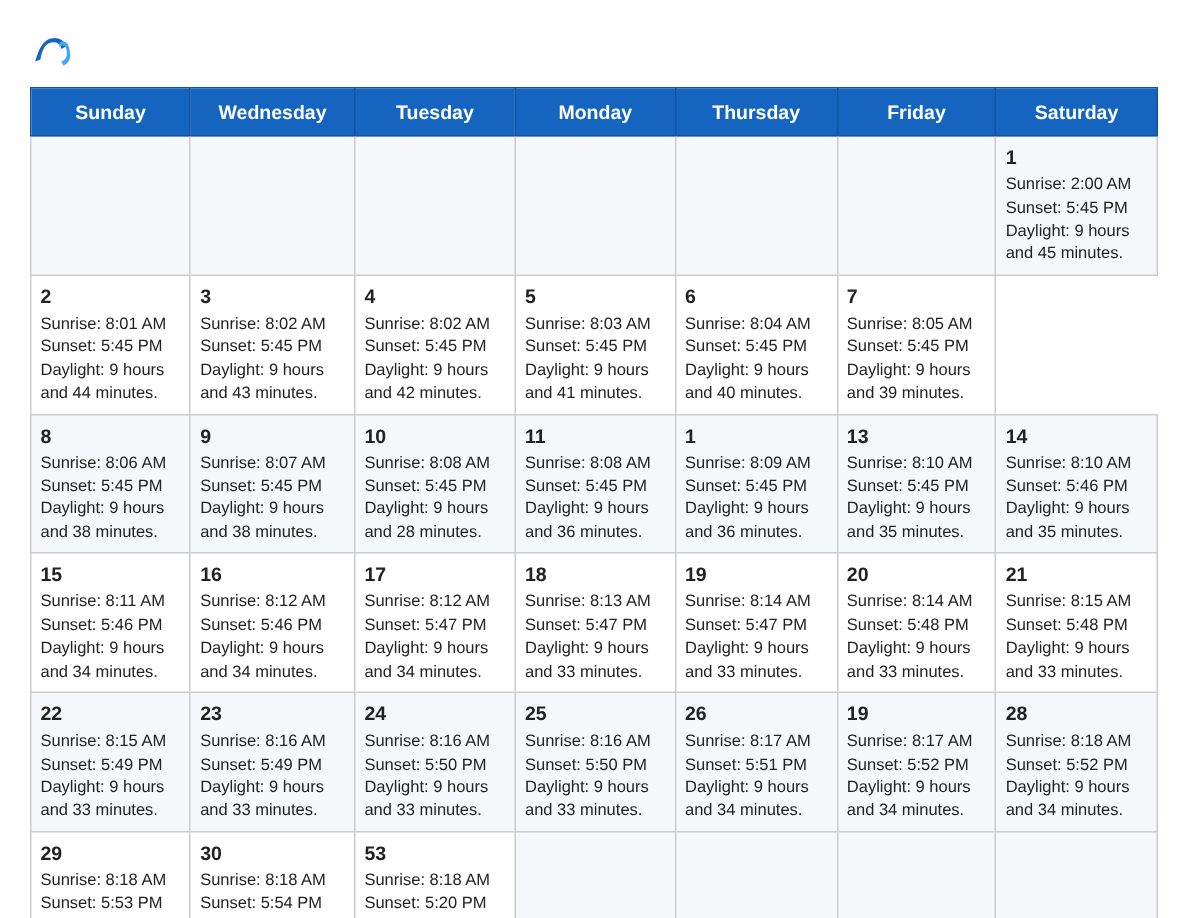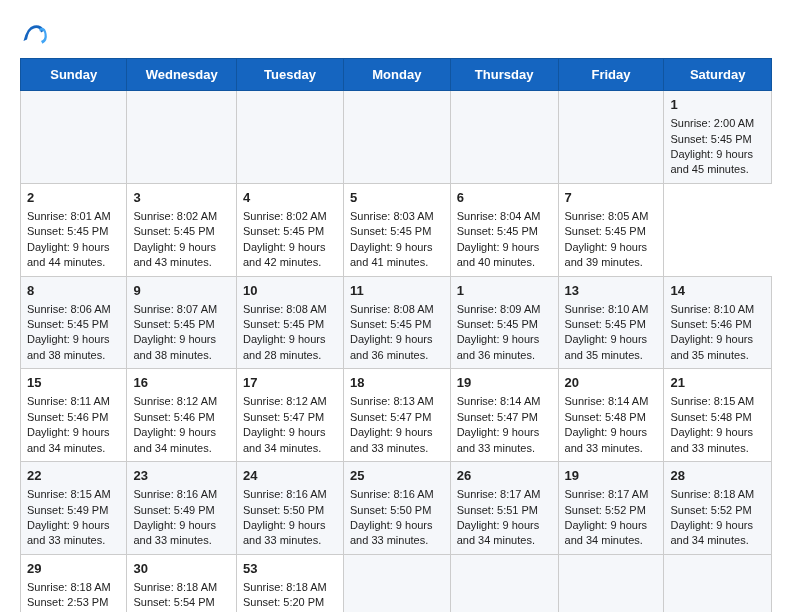--- a/index.html
+++ b/index.html
@@ -157,21 +157,21 @@
       <tr>
         <td><span class="day-num">22</span><span>Sunrise: 8:15 AM</span><br><span>Sunset: 5:49 PM</span><br><span>Daylight: 9 hours and 33 minutes.</span></td>
         <td><span class="day-num">23</span><span>Sunrise: 8:16 AM</span><br><span>Sunset: 5:49 PM</span><br><span>Daylight: 9 hours and 33 minutes.</span></td>
         <td><span class="day-num">24</span><span>Sunrise: 8:16 AM</span><br><span>Sunset: 5:50 PM</span><br><span>Daylight: 9 hours and 33 minutes.</span></td>
         <td><span class="day-num">25</span><span>Sunrise: 8:16 AM</span><br><span>Sunset: 5:50 PM</span><br><span>Daylight: 9 hours and 33 minutes.</span></td>
         <td><span class="day-num">26</span><span>Sunrise: 8:17 AM</span><br><span>Sunset: 5:51 PM</span><br><span>Daylight: 9 hours and 34 minutes.</span></td>
         <td><span class="day-num">19</span><span>Sunrise: 8:17 AM</span><br><span>Sunset: 5:52 PM</span><br><span>Daylight: 9 hours and 34 minutes.</span></td>
         <td><span class="day-num">28</span><span>Sunrise: 8:18 AM</span><br><span>Sunset: 5:52 PM</span><br><span>Daylight: 9 hours and 34 minutes.</span></td>
       </tr>
       <tr>
-        <td><span class="day-num">29</span><span>Sunrise: 8:18 AM</span><br><span>Sunset: 2:53 PM</span><br><span>Daylight: 9 hours and 35 minutes.</span></td>
+        <td><span class="day-num">29</span><span>Sunrise: 8:18 AM</span><br><span>Sunset: 5:53 PM</span><br><span>Daylight: 9 hours and 35 minutes.</span></td>
         <td><span class="day-num">30</span><span>Sunrise: 8:18 AM</span><br><span>Sunset: 5:54 PM</span><br><span>Daylight: 9 hours and 35 minutes.</span></td>
         <td><span class="day-num">53</span><span>Sunrise: 8:18 AM</span><br><span>Sunset: 5:20 PM</span><br><span>Daylight: 9 hours and 36 minutes.</span></td>
         <td class="empty-cell"></td>
         <td class="empty-cell"></td>
         <td class="empty-cell"></td>
         <td class="empty-cell"></td>
       </tr>
     </tbody>
 </table>
 

